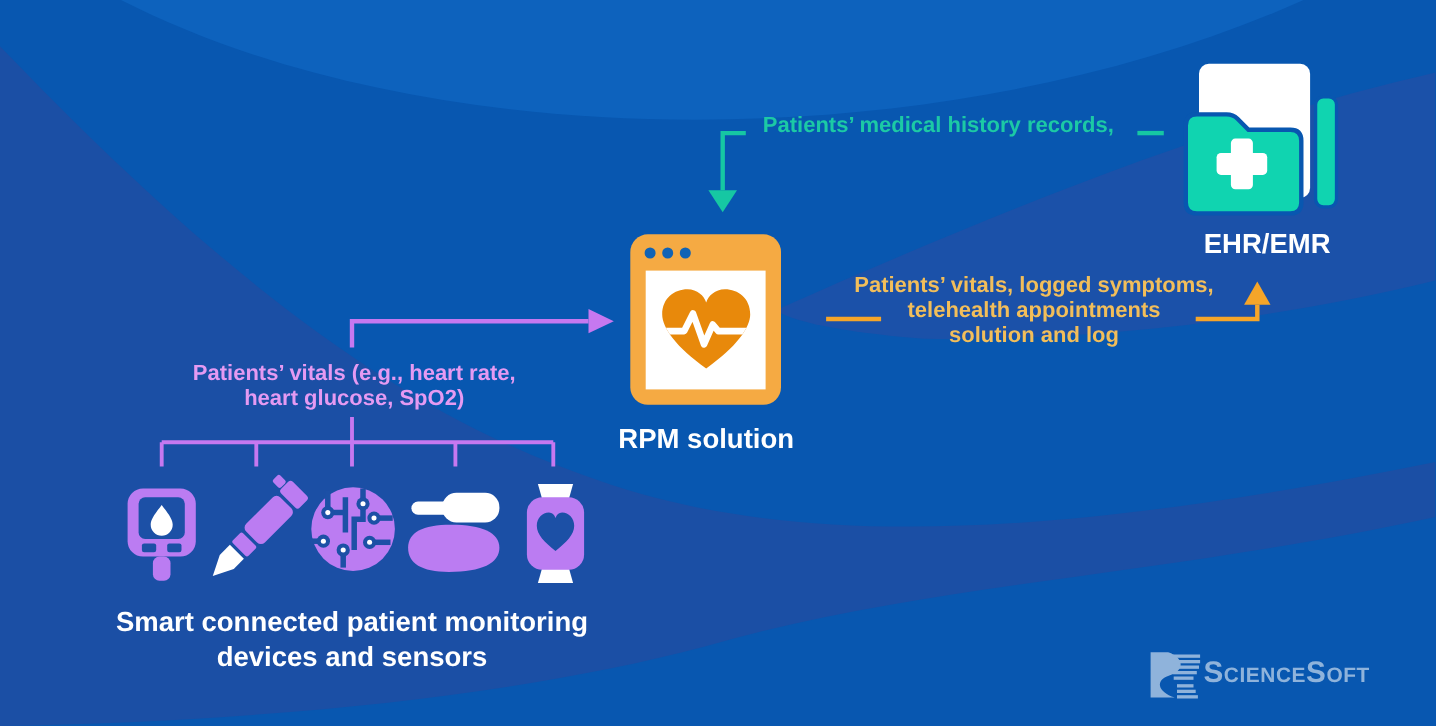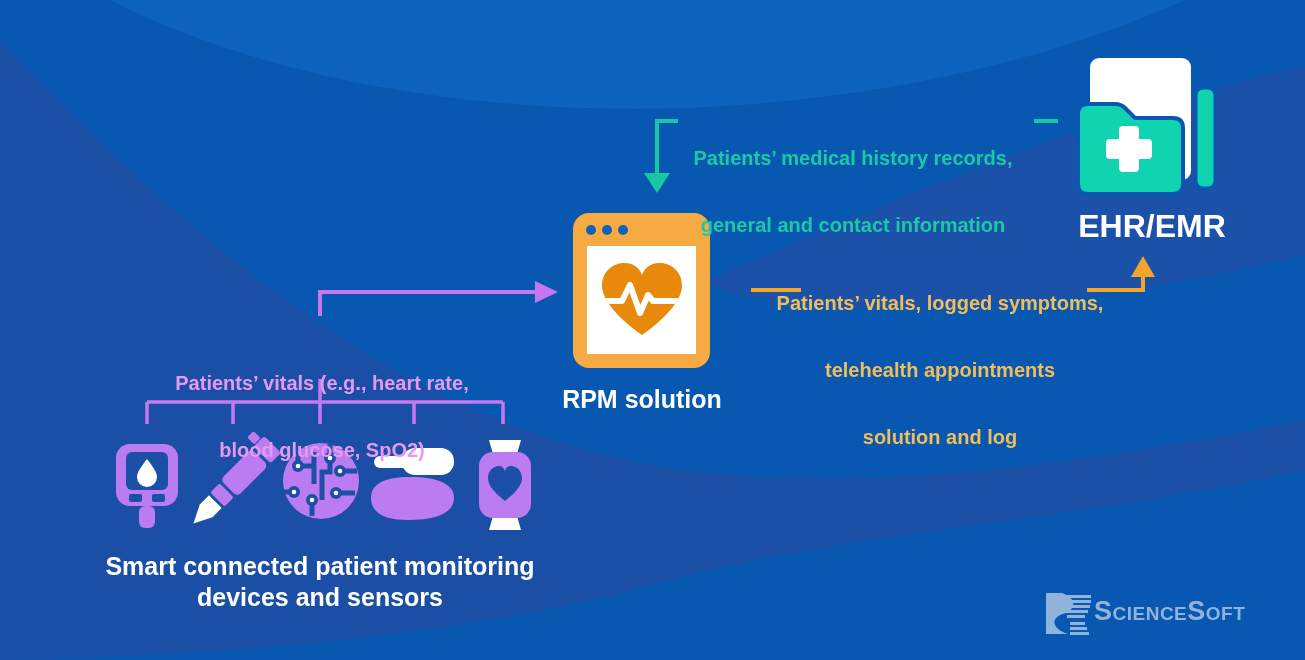--- a/index.html
+++ b/index.html
@@ -3,27 +3,27 @@
 <meta charset="utf-8">
 <style>
   html,body{margin:0;padding:0;background:#0857b0;}
   .canvas{
     position:relative;width:1305px;height:660px;overflow:hidden;
     font-family:"Liberation Sans",sans-serif;
     -webkit-font-smoothing:antialiased;
   }
   .canvas svg{position:absolute;left:0;top:0;}
   .note{position:absolute;font-weight:bold;text-align:center;line-height:23px;font-size:20px;}
-  .note span{display:block;margin-top:44px;}
+  .note span{display:block;}
   .node-label{position:absolute;font-weight:bold;text-align:center;color:#ffffff;}
   .teal-note{color:#1cc9a5;}
   .orange-note{color:#f2be5a;}
   .purple-note{color:#e59af2;}
   .rpm-label{left:556px;top:384px;width:172px;font-size:25px;line-height:31px;}
-  .ehr-label{left:1066px;top:208px;width:172px;font-size:32px;}
+  .ehr-label{left:1066px;top:208px;width:172px;font-size:25px;}
   .devices-label{left:70px;top:551px;width:500px;font-size:25px;line-height:31px;}
   .brand{
     position:absolute;left:1042px;top:590px;width:240px;height:48px;color:#8fb3db;
   }
   .brand-text{
     position:absolute;left:52px;top:6px;font-size:27px;font-weight:bold;
     font-variant:small-caps;letter-spacing:0.5px;
   }
 </style>
 </head>
@@ -149,32 +149,31 @@
       <rect x="1066" y="610" width="22" height="3"></rect>
       <rect x="1067" y="615" width="18" height="3"></rect>
       <rect x="1070" y="622" width="15" height="3"></rect>
       <rect x="1070" y="627" width="17" height="3"></rect>
       <rect x="1070" y="632" width="19" height="3"></rect>
     </g>
   </svg>
 
   <div class="note teal-note" style="left:683px;top:103px;width:340px;">
     <span>Patients’ medical history records,</span>
-    <span>general and contact information</span>
   </div>
 
   <div class="note orange-note" style="left:765px;top:248px;width:350px;">
     <span>Patients’ vitals, logged symptoms,</span>
     <span>telehealth appointments</span>
     <span>solution and log</span>
   </div>
 
   <div class="note purple-note" style="left:152px;top:328px;width:340px;">
     <span>Patients’ vitals (e.g., heart rate,</span>
-    <span>blood glucose, SpO2)</span>
+    <span>heart glucose, SpO2)</span>
   </div>
 
   <div class="node-label rpm-label">
     <span>RPM</span>
     <span>solution</span>
   </div>
 
   <div class="node-label ehr-label">
     <span>EHR/EMR</span>
   </div>

